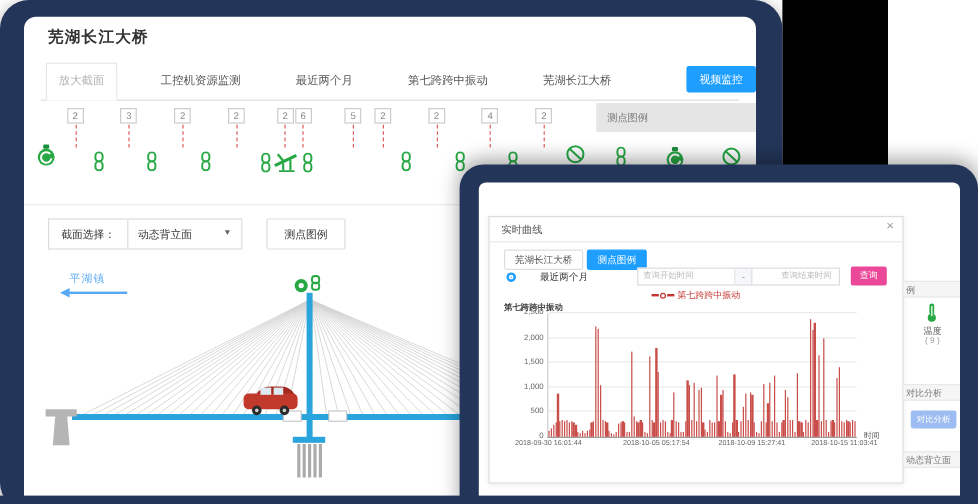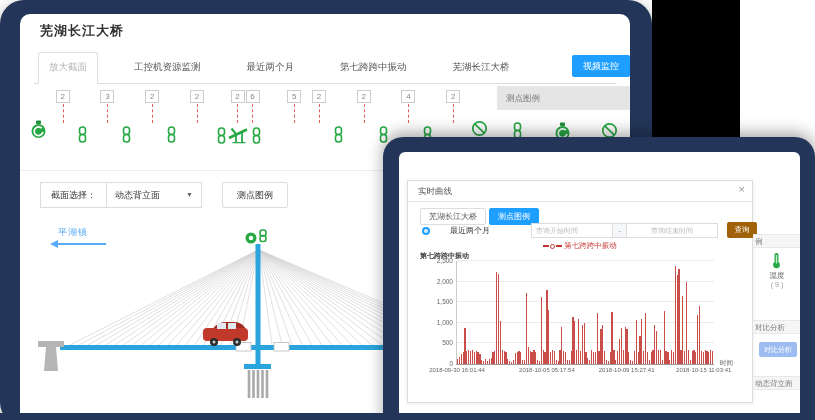--- a/index.html
+++ b/index.html
@@ -77,22 +77,22 @@
   .dtab.active { background:#1E9FFF; border-color:#1E9FFF; color:#fff; }
   #radio-row { position:absolute; left:14px; top:44px; display:flex; align-items:center; gap:20px;font-family:Liberation Serif, serif; }
   #radio-dot { width:8px; height:8px; border-radius:50%; border:2px solid #1E9FFF; background:#fff;
     box-shadow:inset 0 0 0 1.5px #fff, inset 0 0 0 4px #1E9FFF; }
   #radio-label { font-size:8px; color:#333; }
   #range-inputs { position:absolute; left:123px; top:41px; display:flex; align-items:center; }
   .q-input { height:15px; border:1px solid #ddd; font-size:7px; color:#333; padding:0 4px; width:82px; }
   .q-input::placeholder { color:#bbb; }
   #range-sep { width:13px; height:15px; background:#f5f7fa; border:1px solid #ddd; border-left:none;
     border-right:none; font-size:8px; color:#999; text-align:center; line-height:14px; }
-  #q-input-end { width:92px;padding-left:24px; }
-  #query-btn { margin-left:9px; width:30px; height:16px; background:#a16207; color:#fff;
+  #q-input-end { width:74px;padding-left:24px; }
+  #query-btn { margin-left:9px; width:30px; height:16px; background:#ec4899; color:#fff;
     border:none; border-radius:2px; font-size:7.5px; cursor:pointer; }
   #chart-legend { position:absolute; left:0; top:60px; width:100%; text-align:center; font-size:7.5px;
     color:#c23531; }
   .lg-dash { display:inline-block; width:6px; height:2px; background:#c23531; vertical-align:middle; }
   .lg-circle { display:inline-block; width:5px; height:5px; border:1.5px solid #c23531;
     border-radius:50%; vertical-align:middle; margin:0 1px; }
   #chart-title { position:absolute; left:12px; top:70px; font-size:7px; font-weight:bold; color:#444; }
   #plot { position:absolute; left:48px; top:80px; width:258px; height:104px;
     border-left:1px solid #ccc; border-bottom:1px solid #999; }
   .gridline { position:absolute; left:0; width:100%; height:1px; background:#ebebeb; }

